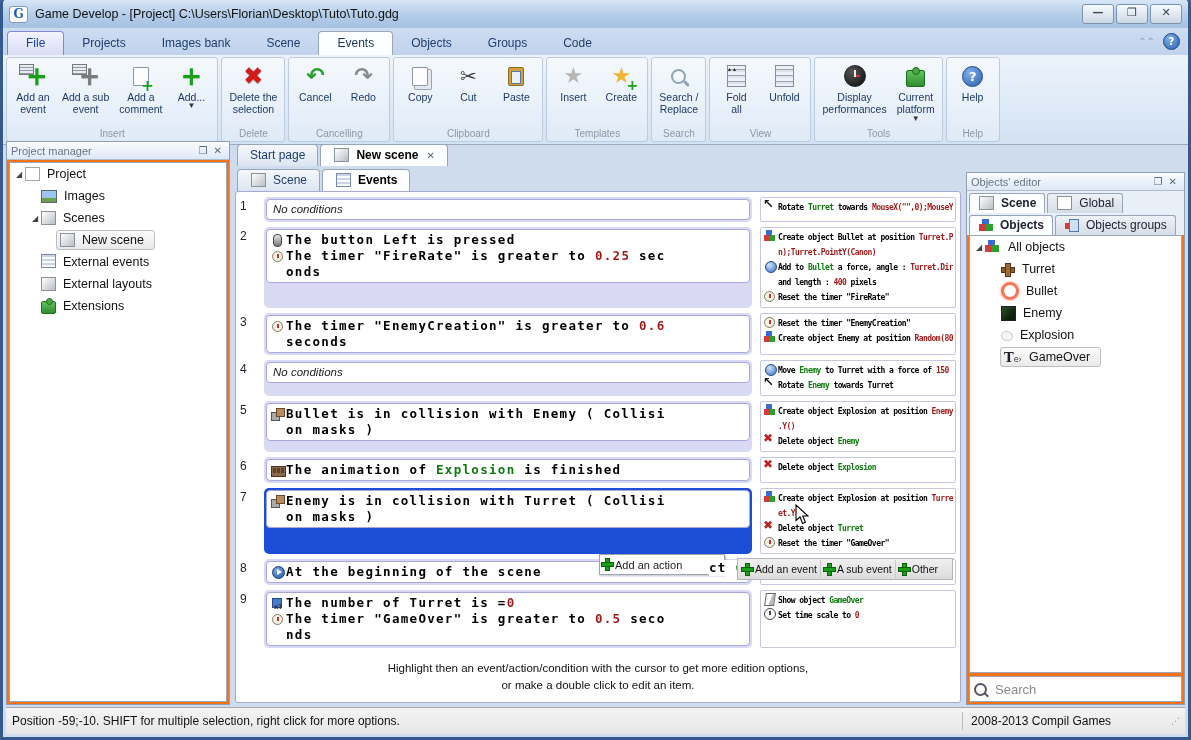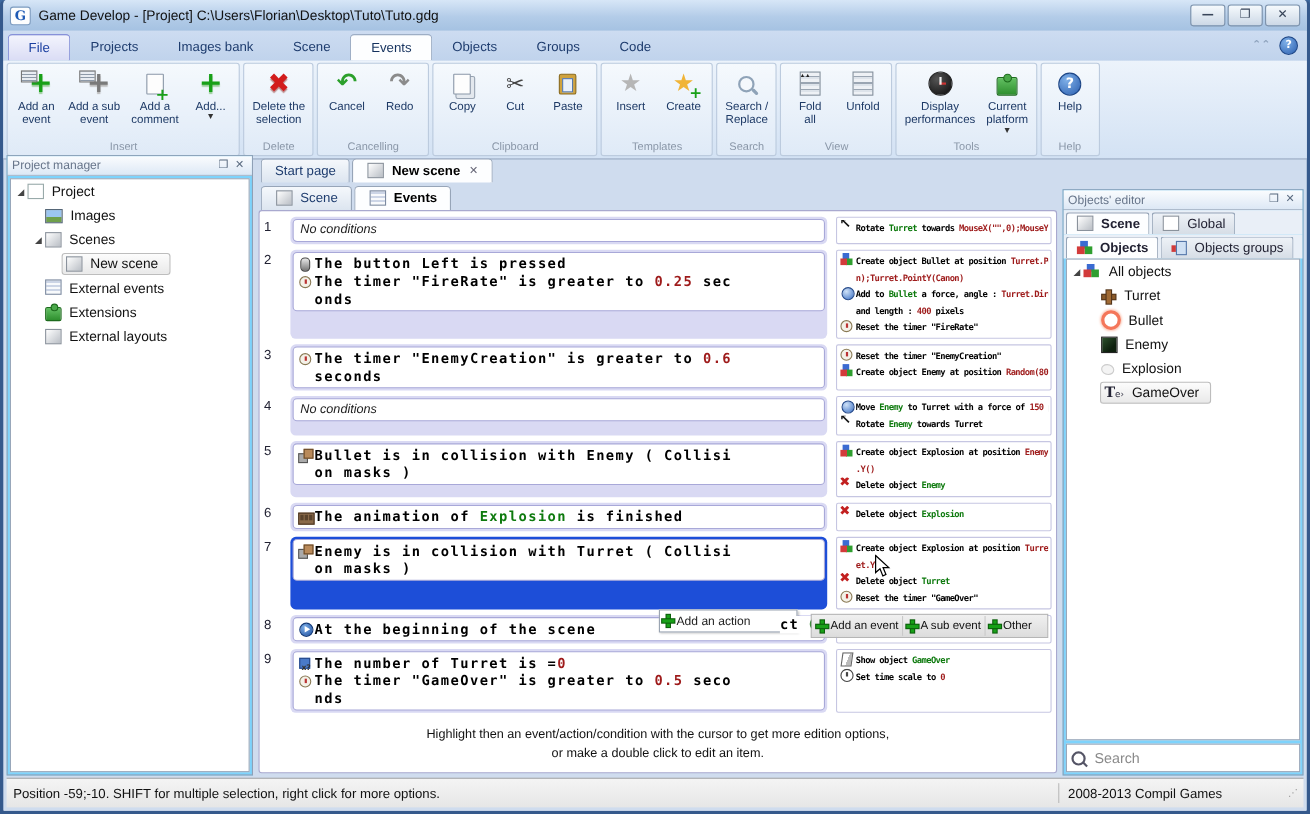--- a/index.html
+++ b/index.html
@@ -49,21 +49,21 @@
   .bars{width:17px;height:20px;background:repeating-linear-gradient(#eef1f5 0 3px,#9aa5b2 3px 4px,#dde3ea 4px 6px);border:1px solid #848f9c;position:relative;}
   .bars.fold::before{content:"▲▲";position:absolute;left:-1px;top:0;color:#222;font-size:5px;line-height:7px;letter-spacing:0;}
   .perf{width:20px;height:20px;border-radius:50%;background:radial-gradient(circle at 35% 30%,#555,#0a0a0a);border:1px solid #222;position:relative;}
   .perf::after{content:"";position:absolute;left:9px;top:4px;width:2px;height:7px;background:#eee;}
   .perf::before{content:"";position:absolute;left:9px;top:9px;width:6px;height:2px;background:#c33;}
   .puzzle{width:17px;height:15px;background:linear-gradient(#63c063,#2e8f2e);border:1px solid #1d6b1d;border-radius:2px;position:relative;margin-top:4px;}
   .puzzle::after{content:"";position:absolute;left:5px;top:-4px;width:6px;height:6px;border-radius:50%;background:#4aa84a;border:1px solid #1d6b1d;}
   .helpball{width:19px;height:19px;border-radius:50%;background:radial-gradient(circle at 35% 30%,#7fb0e8,#2b5fb0);border:1px solid #1c4586;color:#fff;font:bold 13px/19px "DejaVu Sans",sans-serif;text-align:center;}
   
   .main{position:absolute;top:141px;left:3px;right:3px;bottom:32px;display:flex;gap:3px;}
-  .panel{border:1px solid #8fa0b6;background:#7dd3fc;display:flex;flex-direction:column;}
+  .panel{border:1px solid #8fa0b6;background:#f97316;display:flex;flex-direction:column;}
   .phead{height:17px;background:linear-gradient(#fafcfe,#dde8f5);border-bottom:1px solid #aebccd;display:flex;align-items:center;padding:0 4px;font-size:11px;color:#67758a;}
   .phead .sp{flex:1}
   .pbtn{color:#5a6b80;font:bold 10px/10px "DejaVu Sans",sans-serif;padding:0 3px;}
   .treebox{flex:1;background:#fff;border:1px solid #98a7ba;margin:2px;overflow:hidden;}
   .trow{display:flex;align-items:center;height:22px;font-size:12.5px;color:#111;white-space:nowrap;}
   .trow .exp{width:10px;color:#444;font-size:8px;text-align:center;}
   .trow .lbl{padding:1px 4px;}
   .trow.selrow .selbox{display:flex;align-items:center;border:1px solid #bdbdbd;border-radius:3px;background:linear-gradient(#fcfcfc,#e9e9e9);padding:1px 6px 1px 2px;}
   .trow .selbox{display:flex;align-items:center;}
   
@@ -165,21 +165,21 @@
     <span class="applogo">G</span>
     <span class="apptitle">Game Develop - [Project] C:\Users\Florian\Desktop\Tuto\Tuto.gdg</span>
     <span class="winbtns">
       <span class="wbtn">—</span>
       <span class="wbtn">❐</span>
       <span class="wbtn">✕</span>
     </span>
   </div>
 
   <div class="tabstrip">
-    <div id="rtabs" style="display:flex;align-items:flex-start;">
+    <div id="rtabs" style="display:flex;align-items:center;">
         <div class="rtab file">File</div>
         <div class="rtab">Projects</div>
         <div class="rtab">Images bank</div>
         <div class="rtab">Scene</div>
         <div class="rtab active">Events</div>
         <div class="rtab">Objects</div>
         <div class="rtab">Groups</div>
         <div class="rtab">Code</div>
       </div>
     <span class="stripright">
@@ -397,29 +397,29 @@
           <div class="trow" style="padding-left: 20px;">
             <span class="exp"></span>
             <span class="selbox-none" style="display: flex; ">
               <span class="ti external-events-icon"></span>
               <span class="lbl">External events</span>
             </span>
           </div>
           <div class="trow" style="padding-left: 20px;">
             <span class="exp"></span>
             <span class="selbox-none" style="display: flex; align-items: center;">
-              <span class="ti extensions-icon"></span>
-              <span class="lbl">Extensions</span>
+              <span class="ti layout-icon"></span>
+              <span class="lbl">External layouts</span>
             </span>
           </div>
           <div class="trow" style="padding-left: 20px;">
             <span class="exp"></span>
             <span class="selbox-none" style="display: flex; align-items: center;">
-              <span class="ti layout-icon"></span>
-              <span class="lbl">External layouts</span>
+              <span class="ti extensions-icon"></span>
+              <span class="lbl">Extensions</span>
             </span>
           </div>
         </div>
     </div>
 
     <div class="center">
       <div class="doctabs" id="doctabs">
           <div class="dtab">
             <span>Start page</span>
           </div>

